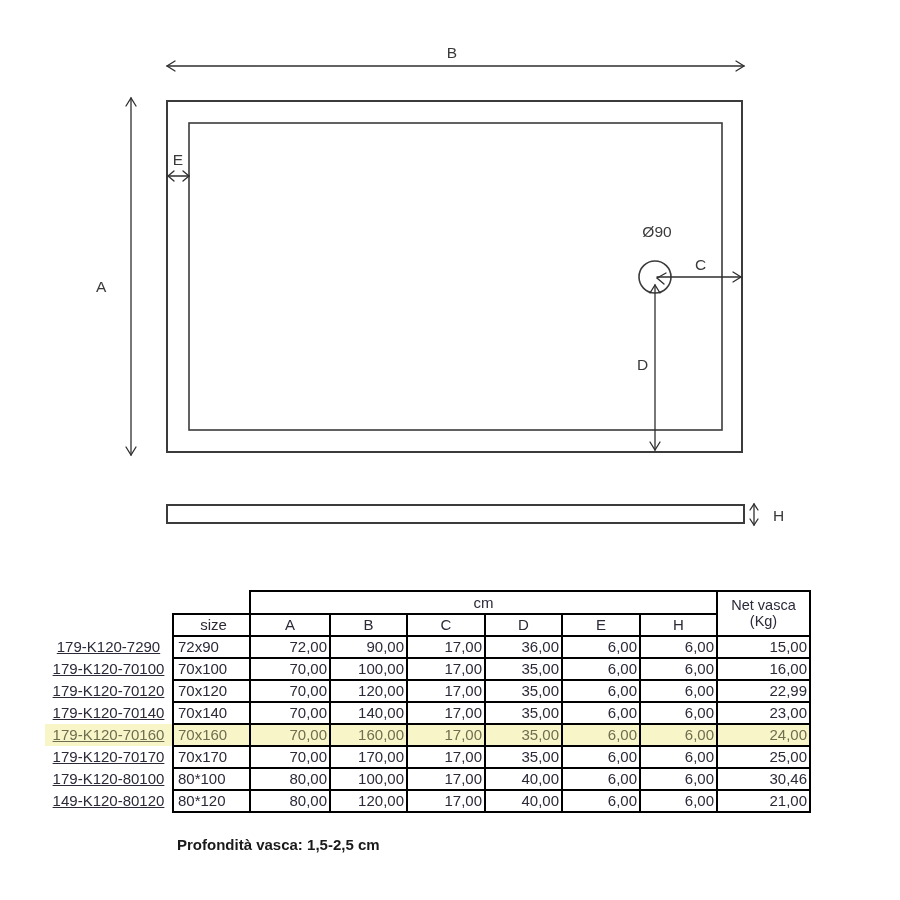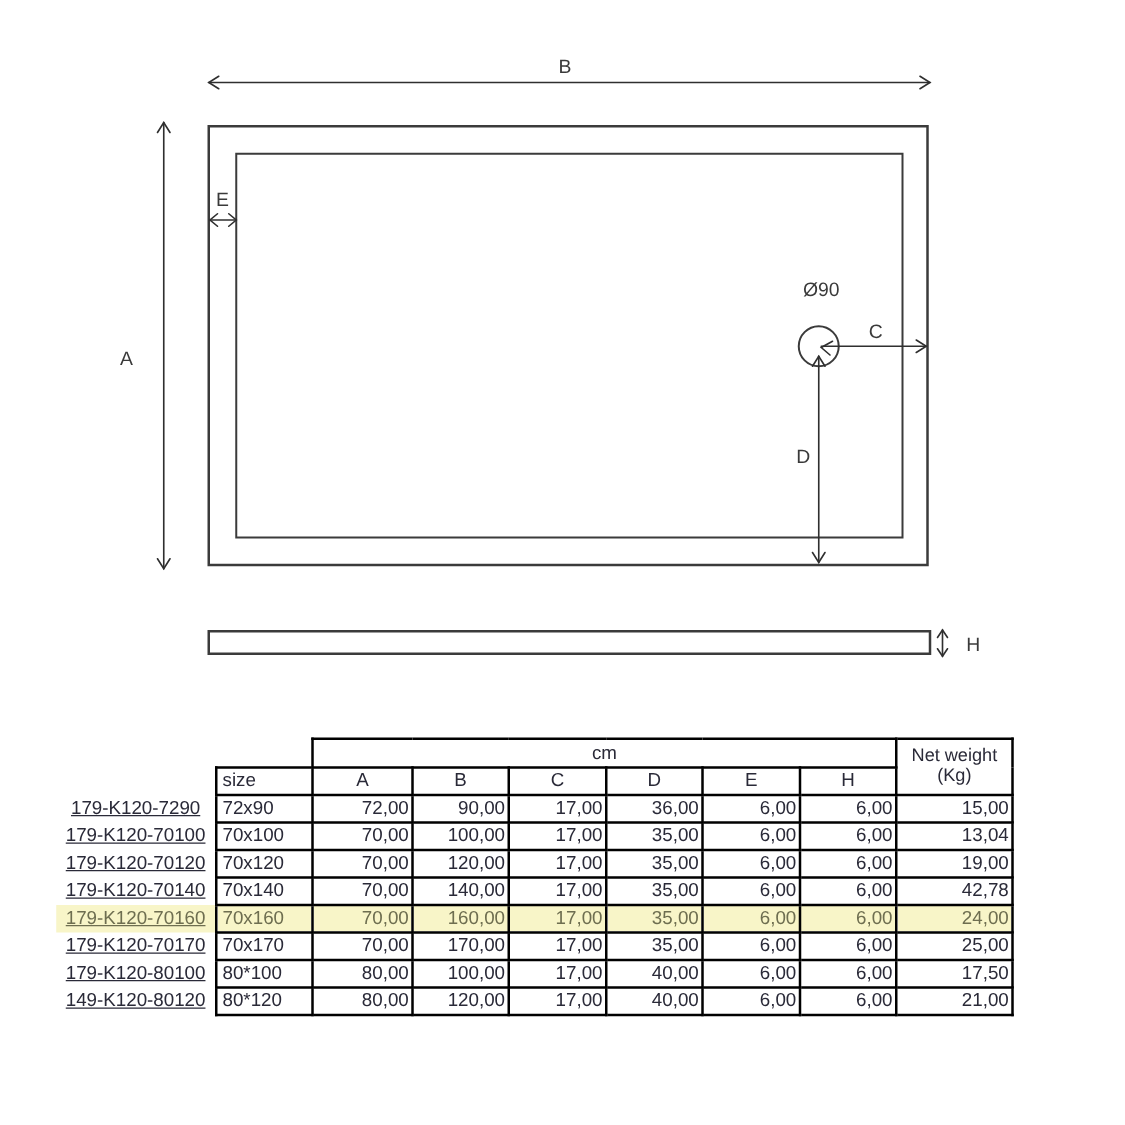--- a/index.html
+++ b/index.html
@@ -33,21 +33,21 @@
     height:22px;padding:0;font-weight:400;overflow:hidden;white-space:nowrap;
   }
   .spec-table thead tr:first-child td{height:23px;margin-top:36px;}
   .spec-table .bordered{border:2px solid var(--border-color);}
   .spec-table .nb{border:none;background:transparent;}
   .spec-table .code{text-align:center;text-decoration:underline;}
   .spec-table .sizec{text-align:left;padding-left:4px;}
   .spec-table .num{text-align:right;padding-right:2px;}
   .spec-table .cm{text-align:center;}
   .spec-table .ch{text-align:center;font-weight:400;}
-  .spec-table .size-h{text-align:left;padding-left:4px;}
+  .spec-table .size-h{text-align:center;padding-left:4px;}
   .spec-table .wt{text-align:center;vertical-align:middle;font-size:14.5px;}
   .spec-table tr.hl td{background:var(--highlight-bg);color:var(--highlight-text);}
 
   .footnote{
     position:absolute;left:177px;top:836px;
     font-size:15px;font-weight:700;color:#1a1a1a;
   }
 </style>
 </head>
 <body>
@@ -105,21 +105,21 @@
       <col style="width:78px">
         <col style="width:77px">
         <col style="width:93px">
     </colgroup>
     <thead>
       <tr>
         <td class="nb"></td>
         <td class="nb"></td>
         <td class="bordered cm" colspan="6">cm</td>
         <td class="bordered wt" rowspan="2">
-          <div>Net weight</div>
+          <div>Net vasca</div>
           <div>(Kg)</div>
         </td>
       </tr>
       <tr>
         <td class="nb"></td>
         <td class="bordered size-h">size</td>
         <th class="bordered ch">A</th>
         <th class="bordered ch">B</th>
         <th class="bordered ch">C</th>
         <th class="bordered ch">D</th>
@@ -141,43 +141,43 @@
         </tr>
         <tr>
           <td class="nb code">179-K120-70100</td>
           <td class="bordered sizec">70x100</td>
           <td class="bordered num">70,00</td>
           <td class="bordered num">100,00</td>
           <td class="bordered num">17,00</td>
           <td class="bordered num">35,00</td>
           <td class="bordered num">6,00</td>
           <td class="bordered num">6,00</td>
-          <td class="bordered num">13,04</td>
+          <td class="bordered num">16,00</td>
         </tr>
         <tr>
           <td class="nb code">179-K120-70120</td>
           <td class="bordered sizec">70x120</td>
           <td class="bordered num">70,00</td>
           <td class="bordered num">120,00</td>
           <td class="bordered num">17,00</td>
           <td class="bordered num">35,00</td>
           <td class="bordered num">6,00</td>
           <td class="bordered num">6,00</td>
-          <td class="bordered num">19,00</td>
+          <td class="bordered num">22,99</td>
         </tr>
         <tr>
           <td class="nb code">179-K120-70140</td>
           <td class="bordered sizec">70x140</td>
           <td class="bordered num">70,00</td>
           <td class="bordered num">140,00</td>
           <td class="bordered num">17,00</td>
           <td class="bordered num">35,00</td>
           <td class="bordered num">6,00</td>
           <td class="bordered num">6,00</td>
-          <td class="bordered num">42,78</td>
+          <td class="bordered num">23,00</td>
         </tr>
         <tr class="hl">
           <td class="nb code">179-K120-70160</td>
           <td class="bordered sizec">70x160</td>
           <td class="bordered num">70,00</td>
           <td class="bordered num">160,00</td>
           <td class="bordered num">17,00</td>
           <td class="bordered num">35,00</td>
           <td class="bordered num">6,00</td>
           <td class="bordered num">6,00</td>
@@ -196,29 +196,30 @@
         </tr>
         <tr>
           <td class="nb code">179-K120-80100</td>
           <td class="bordered sizec">80*100</td>
           <td class="bordered num">80,00</td>
           <td class="bordered num">100,00</td>
           <td class="bordered num">17,00</td>
           <td class="bordered num">40,00</td>
           <td class="bordered num">6,00</td>
           <td class="bordered num">6,00</td>
-          <td class="bordered num">17,50</td>
+          <td class="bordered num">30,46</td>
         </tr>
         <tr>
           <td class="nb code">149-K120-80120</td>
           <td class="bordered sizec">80*120</td>
           <td class="bordered num">80,00</td>
           <td class="bordered num">120,00</td>
           <td class="bordered num">17,00</td>
           <td class="bordered num">40,00</td>
           <td class="bordered num">6,00</td>
           <td class="bordered num">6,00</td>
           <td class="bordered num">21,00</td>
         </tr>
       </tbody>
   </table>
 
+  <div class="footnote">Profondità vasca: 1,5-2,5 cm</div>
 </div>
 
 </body></html>

